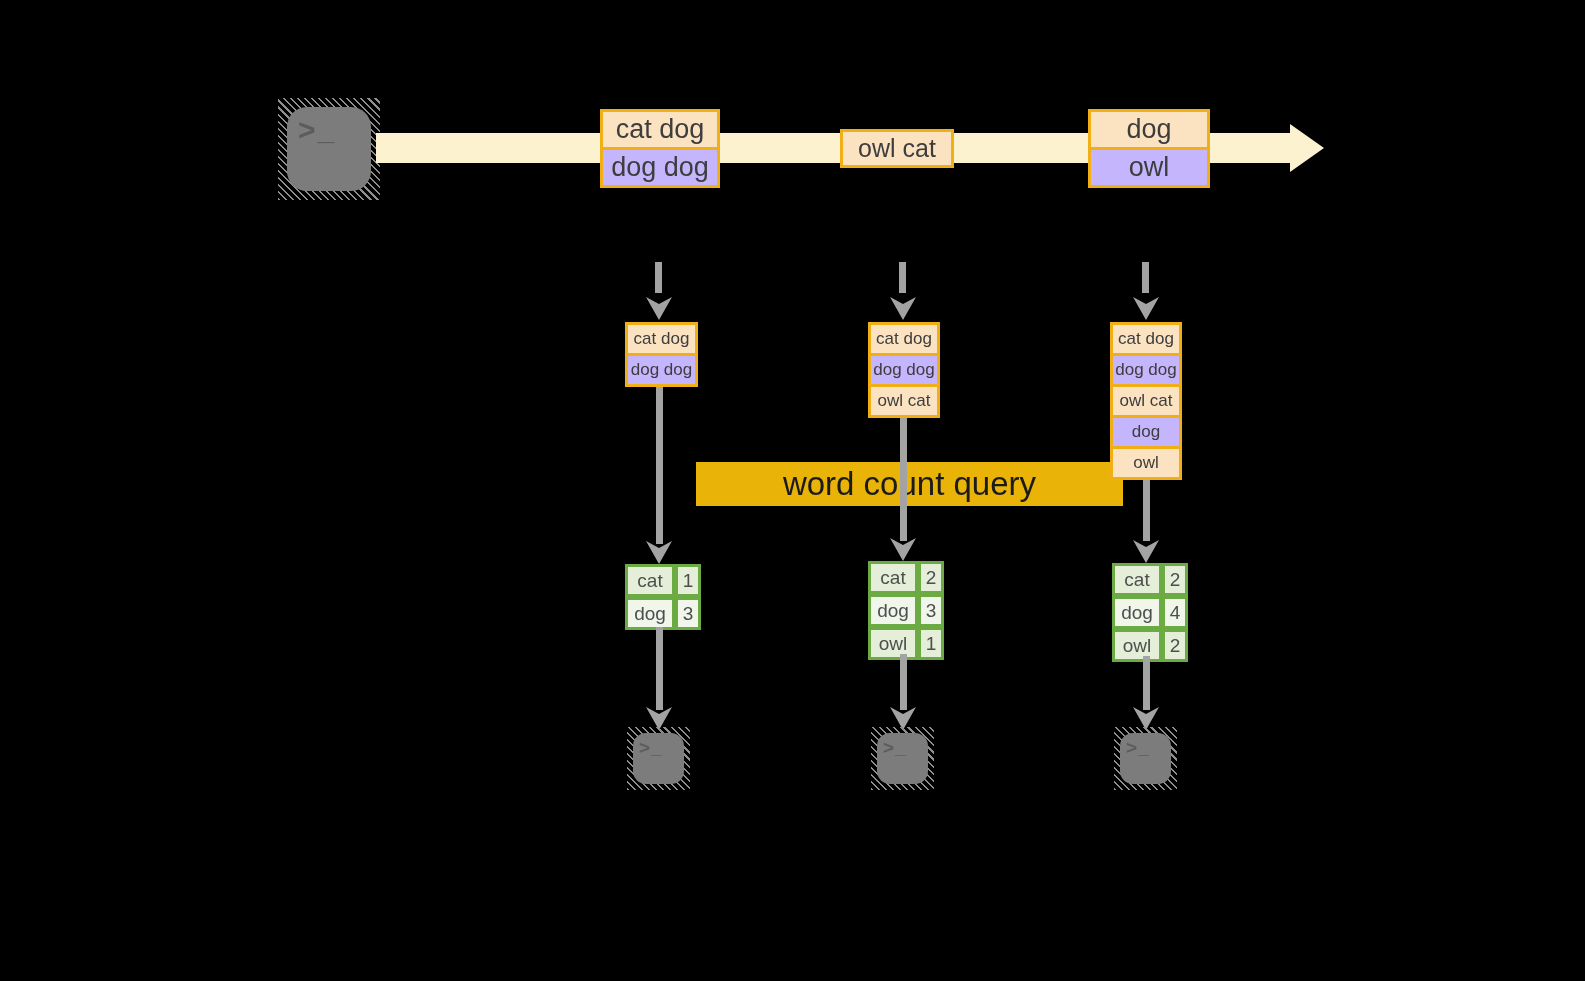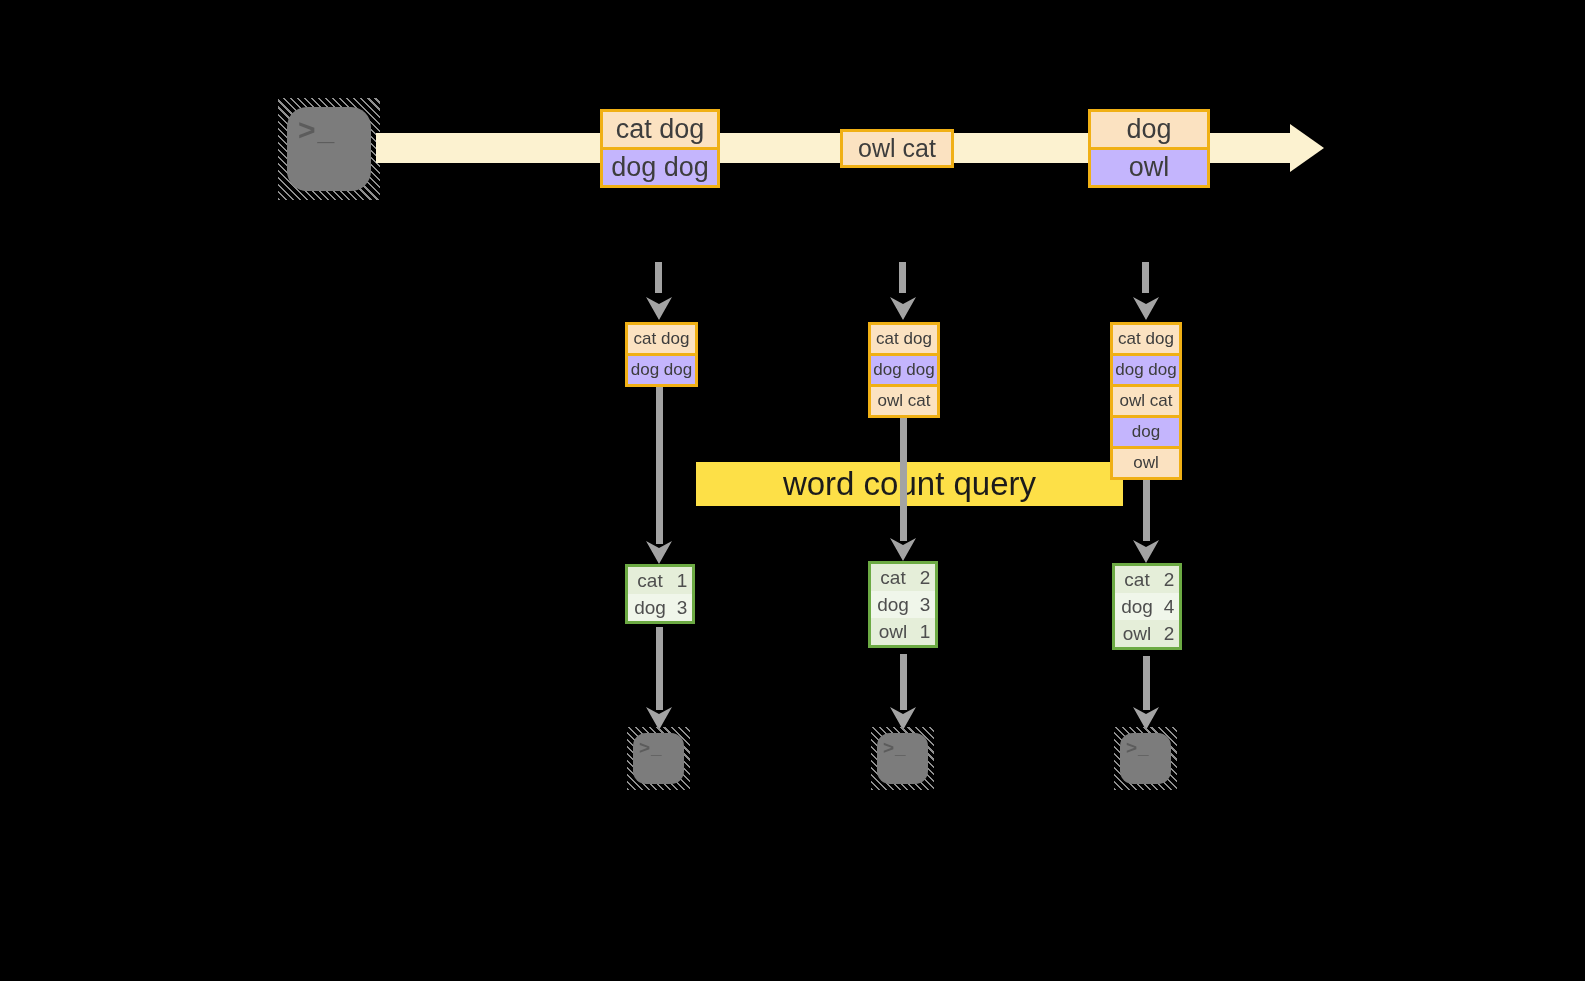--- a/index.html
+++ b/index.html
@@ -49,28 +49,28 @@
 
   
   .vstem{width:7px;background:#a3a3a3;}
   .head-down{
     width:26px;height:23px;background:#a3a3a3;
     clip-path:polygon(0 0,50% 30%,100% 0,50% 100%);
   }
 
   
   .banner{
-    background:#fde047;display:flex;align-items:center;justify-content:center;
+    background:#eab308;display:flex;align-items:center;justify-content:center;
     color:#1b1b1b;font-size:33px;z-index:1;
   }
 
   
   .gtable{
     border:3px solid #6caa43;background:#6caa43;
-    display:grid;grid-template-columns:44px 20px;gap:0;box-sizing:border-box;
+    display:grid;grid-template-columns:44px 20px;gap:6px;box-sizing:border-box;
   }
   .gtable .gcell{
     display:flex;align-items:center;justify-content:center;
     color:#4e4e4e;font-size:19px;height:27px;
   }
   .gcell.g-dark{background:#e5eed9;}
   .gcell.g-light{background:#f0f6ea;}
 
   .z2{z-index:2;}
   .z3{z-index:3;}

